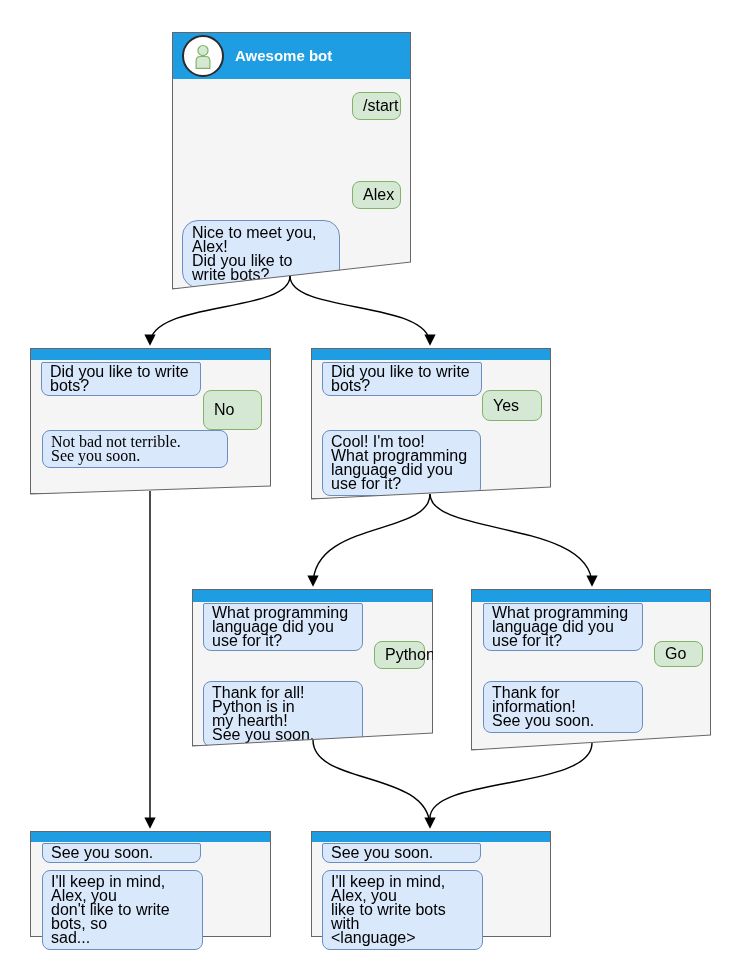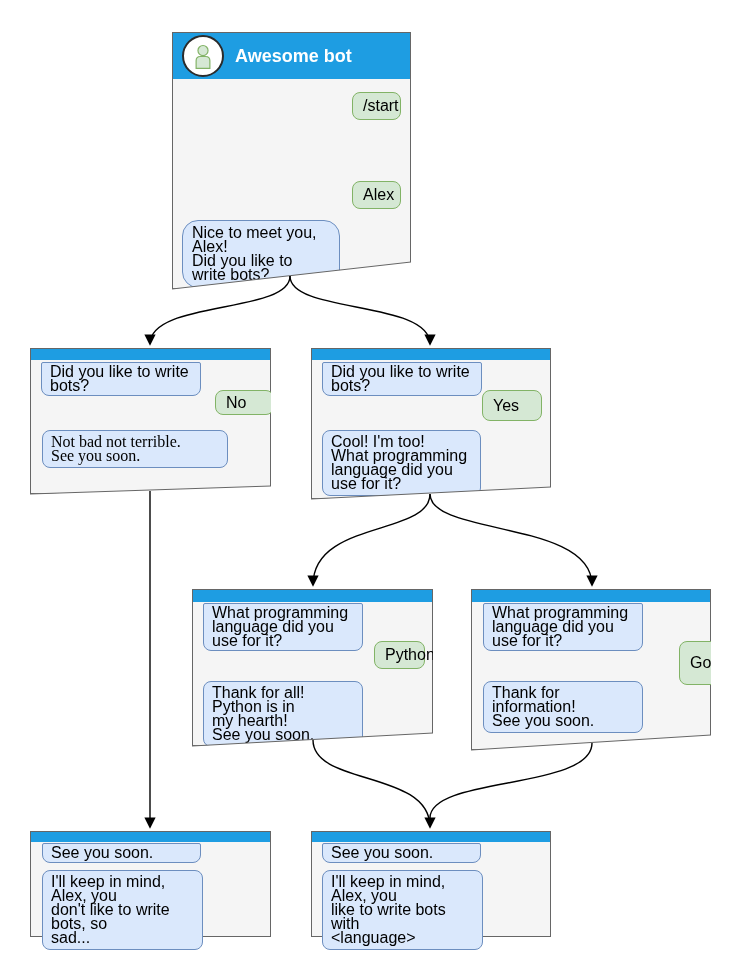--- a/index.html
+++ b/index.html
@@ -9,21 +9,21 @@
   }
   .window {
     position:absolute; background:#f5f5f5; border:1px solid #666666;
     box-sizing:border-box;
   }
   .win-header {
     position:absolute; top:0; left:0; right:0; background:#1e9de2;
   }
   .main-title {
     position:absolute; left:62px; top:0; height:46px; line-height:46px;
-    color:#ffffff; font-weight:bold; font-size:18px;
+    color:#ffffff; font-weight:bold; font-size:15px;
   }
   .avatar {
     position:absolute; left:9px; top:2px; width:38px; height:38px;
     background:#ffffff; border:2px solid #2b2b2b; border-radius:50%;
     display:flex; align-items:center; justify-content:center;
   }
   .bubble {
     position:absolute; box-sizing:border-box; font-size:16px; line-height:14px;
     white-space:pre-line; border-radius:8px;
   }
@@ -55,21 +55,21 @@
     <div class="bubble user" style="left:179px; top:59px; width:49px; height:28px;">/start</div>
     <div class="bubble user" style="left:179px; top:148px; width:49px; height:28px;">Alex</div>
     <div class="bubble bot w0-bot" style="left:9px; top:187px; width:158px;border-radius:16px;">Nice to meet you, Alex!
 Did you like to write bots?</div>
   </div>
 
   <div class="window" style="left:30px; top:348px; width:241px; height:146px;
               clip-path:polygon(0 0, 100% 0, 100% 138px, 0 100%);">
     <div class="win-header" style="height:11px;"></div>
     <div class="bubble bot quote" style="left:10px; top:13px; width:160px;">Did you like to write bots?</div>
-    <div class="bubble user" style="left:172px; top:41px; width:59px; height:25px;margin-left:12px;">No</div>
+    <div class="bubble user" style="left:172px; top:41px; width:59px; height:40px;">No</div>
     <div class="bubble bot" style="left:11px; top:81px; width:186px;font-family:Liberation Serif, serif;">Not bad not terrible.
 See you soon.</div>
   </div>
 
   <div class="window" style="left:311px; top:348px; width:240px; height:151px;
               clip-path:polygon(0 0, 100% 0, 100% 139px, 0 100%);">
     <div class="win-header" style="height:11px;"></div>
     <div class="bubble bot quote" style="left:10px; top:13px; width:160px;">Did you like to write bots?</div>
     <div class="bubble user" style="left:170px; top:41px; width:60px; height:31px;">Yes</div>
     <div class="bubble bot" style="left:10px; top:81px; width:159px;">Cool! I'm too!
@@ -86,21 +86,21 @@
     <div class="bubble bot" style="left:10px; top:91px; width:160px;">Thank for all! Python is in
 my hearth!
 See you soon.</div>
   </div>
 
   <div class="window" style="left:471px; top:589px; width:240px; height:161px;
               clip-path:polygon(0 0, 100% 0, 100% 146px, 0 100%);">
     <div class="win-header" style="height:12px;"></div>
     <div class="bubble bot quote" style="left:11px; top:13px; width:160px;">What programming
 language did you use for it?</div>
-    <div class="bubble user" style="left:182px; top:51px; width:49px; height:44px;margin-left:25px;">Go</div>
+    <div class="bubble user" style="left:182px; top:51px; width:49px; height:26px;">Go</div>
     <div class="bubble bot" style="left:11px; top:91px; width:160px;">Thank for information!
 See you soon.</div>
   </div>
 
   <div class="window" style="left:30px; top:831px; width:241px; height:106px;">
     <div class="win-header" style="height:10px;"></div>
     <div class="bubble bot quote" style="left:11px; top:11px; width:159px;">See you soon.</div>
     <div class="bubble bot" style="left:11px; top:38px; width:161px;">I'll keep in mind, Alex, you
 don't like to write bots, so
 sad...</div>

